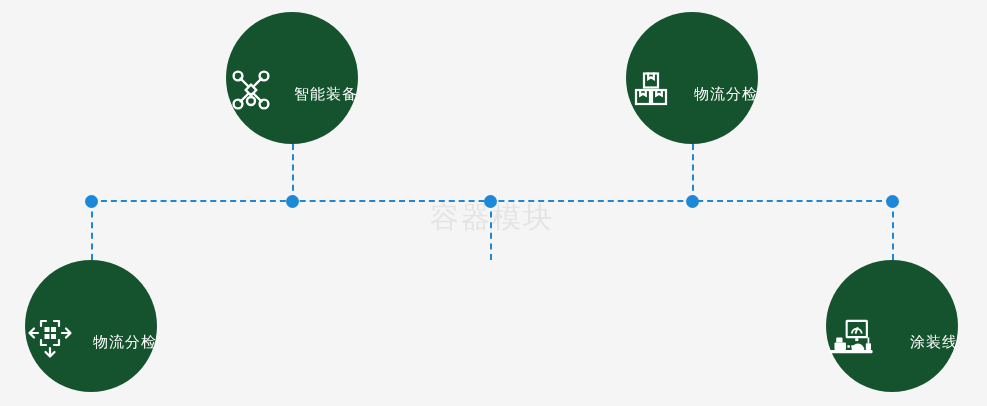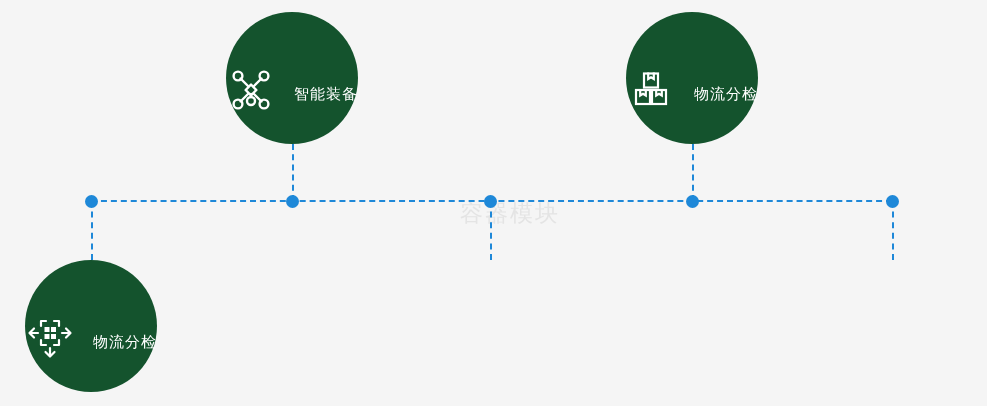--- a/index.html
+++ b/index.html
@@ -19,22 +19,22 @@
     height: 406px;
     background: #f5f5f5;
   }
 
   
   .watermark {
     position: absolute;
     left: 430px;
     top: 198px;
     width: 130px;
-    text-align: right;
-    font-size: 23px;
+    text-align: left;
+    font-size: 29px;
     letter-spacing: 2px;
     color: #e4e4e4;
     font-weight: 400;
     user-select: none;
     z-index: 1;
   }
 
   
   .trunk {
     position: absolute;
@@ -188,14 +188,45 @@
 
           <line x1="25" y1="33" x2="25" y2="41"></line>
           <polyline points="20.5,37 25,41.5 29.5,37"></polyline>
         </g>
       </svg>
     </div>
     <div class="caption">物流分检</div>
   </div>
 
 
+  <div class="node" style="left:892px; top:326px;">
+    <div class="ico">
+      <svg width="52" height="46" viewBox="0 0 52 46">
+        <g fill="#ffffff" stroke="none">
+
+          <path d="M22 4 h20 a1.6 1.6 0 0 1 1.6 1.6 v16 a1.6 1.6 0 0 1 -1.6 1.6
+                   h-20 a1.6 1.6 0 0 1 -1.6 -1.6 v-16 A1.6 1.6 0 0 1 22 4 z
+                   M22.6 6.4 v14.4 h18.8 V6.4 z"></path>
+
+          <path d="M26 18.4 a6 6 0 0 1 12 0 h-1.9 a4.1 4.1 0 0 0 -8.2 0 z"></path>
+          <rect x="30.9" y="11.6" width="1.9" height="7" transform="rotate(20 31.8 15)"></rect>
+
+          <rect x="30.4" y="23.2" width="3.2" height="3"></rect>
+
+          <path d="M26.6 35.4 a6.6 6.6 0 0 1 13.2 0 z"></path>
+
+          <rect x="8.8" y="27.6" width="12" height="7.8" rx="1"></rect>
+          <path d="M11.6 22.6 h4.6 a1 1 0 0 1 1 1 v4 h-6.6 v-4 a1 1 0 0 1 1 -1 z"></path>
+
+          <rect x="22.2" y="30.6" width="2.6" height="2.6" rx="0.5"></rect>
+          <rect x="26.2" y="30.6" width="2.6" height="2.6" rx="0.5"></rect>
+
+          <rect x="41.4" y="28.4" width="5.4" height="7" rx="0.8"></rect>
+          <path d="M43.2 22.4 h1.8 v6 h-1.8 z"></path>
+
+          <rect x="3.4" y="35.6" width="45" height="3.2" rx="1"></rect>
+        </g>
+      </svg>
+    </div>
+    <div class="caption">涂装线</div>
+  </div>
 
 </div>
 
 </body></html>

